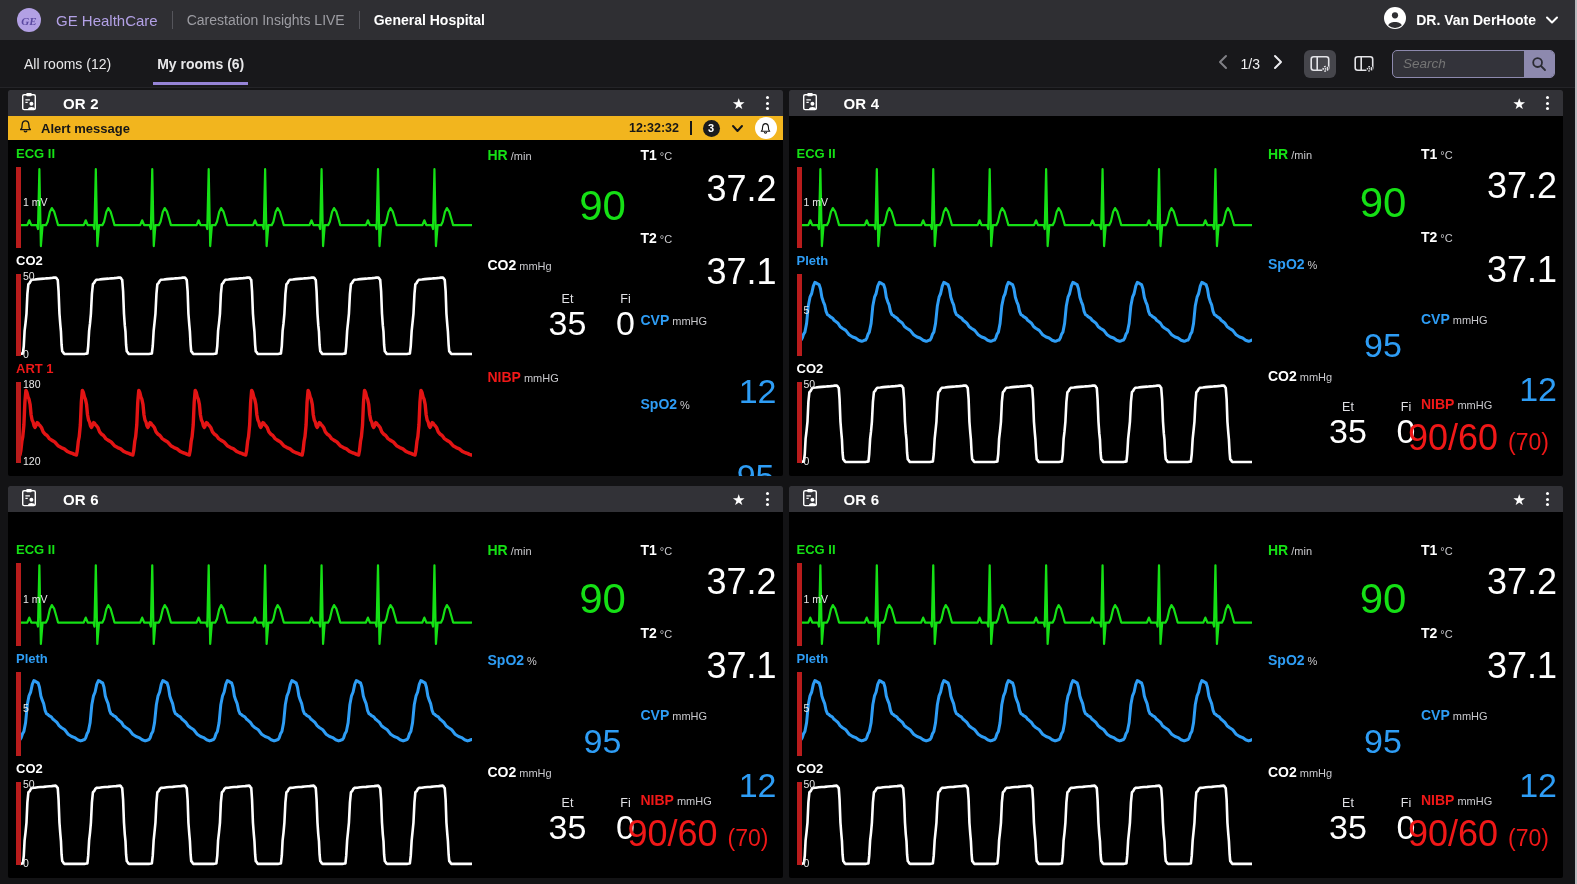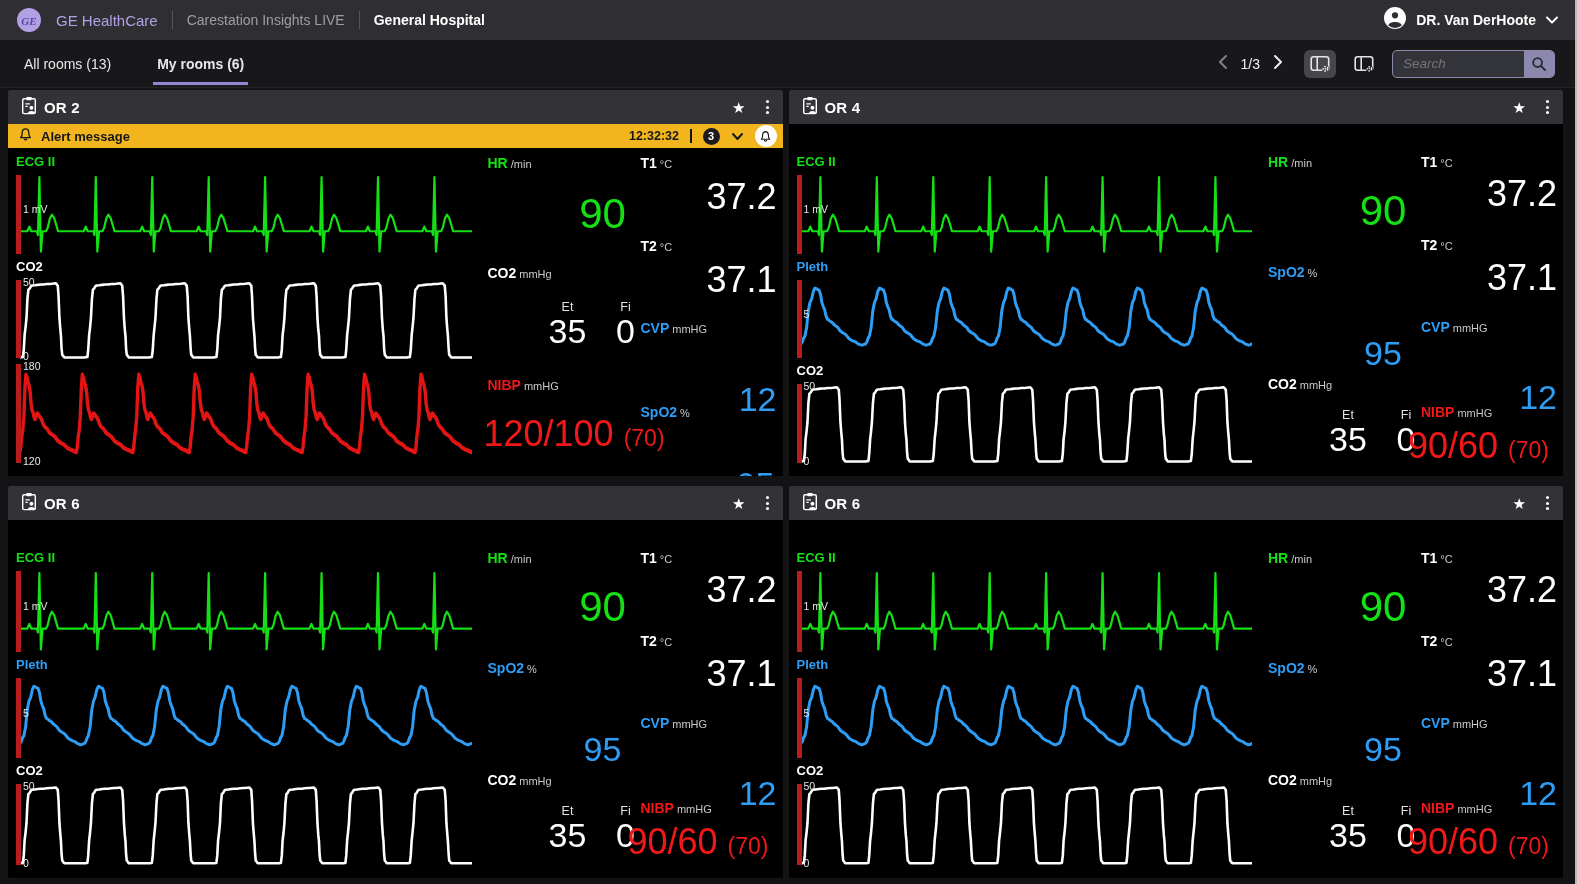--- a/index.html
+++ b/index.html
@@ -27,21 +27,21 @@
   .icon-btn { display:flex; align-items:center; justify-content:center; width:32px; height:28px; border-radius:6px; }
   .icon-btn.active { background:#46464c; }
   .search { display:flex; align-items:center; width:163px; height:28px; background:#33333a; border:1px solid #8d89ae; border-radius:5px; overflow:hidden; }
   .search input { flex:1; min-width:0; background:transparent; border:0; outline:none; color:#cfcfd4; font-style:italic; font-size:13.5px; padding:0 10px; font-family:"Liberation Sans", sans-serif; }
   .search-btn { width:30px; height:100%; background:#8d89ae; display:flex; align-items:center; justify-content:center; flex:none; }
 
   
   .main { position:absolute; top:90px; left:8px; right:12px; bottom:6px;
           display:grid; grid-template-columns:1fr 1fr; grid-template-rows:386px 1fr; gap:10px 6px; }
   .tile { background:#000; display:flex; flex-direction:column; overflow:hidden; border-radius:2px; }
-  .tile-head { height:34px; background:#323237; display:flex; align-items:center; padding:0 14px 0 12px; gap:6px; flex:none; }
+  .tile-head { height:26px; background:#323237; display:flex; align-items:center; padding:0 14px 0 12px; gap:25px; flex:none; }
   .tile-head h2 { font-size:15px; margin:0; font-weight:bold; letter-spacing:.2px; }
   .head-actions { margin-left:auto; display:flex; gap:20px; align-items:center; }
   .star { font-size:15px; color:#fff; line-height:1; }
   .kebab { display:flex; flex-direction:column; gap:2.5px; }
   .kebab i { width:3px; height:3px; border-radius:50%; background:#fff; }
 
   
   .alertbar { height:24px; background:#f2b51e; color:#171717; display:flex; align-items:center; padding:0 6px 0 10px; gap:8px; flex:none; }
   .a-msg { font-weight:bold; font-size:13px; }
   .a-right { margin-left:auto; display:flex; align-items:center; gap:11px; }
@@ -141,21 +141,21 @@
     <span class="user-name">DR. Van DerHoote</span>
     <span>
       <svg width="14" height="10" viewBox="0 0 14 10">
           <polyline points="2,2.5 7,7.5 12,2.5" fill="none" stroke="#fff" stroke-width="2" stroke-linecap="round" stroke-linejoin="round"></polyline>
         </svg>
     </span>
   </div>
 </header>
 
 <nav class="tabsbar">
-  <span class="tab">All rooms (13)</span>
+  <span class="tab">All rooms (12)</span>
   <span class="tab active">My rooms (6)</span>
   <div class="tools">
     <div class="pg">
       <span>
         <svg width="12" height="16" viewBox="0 0 12 16">
             <polyline points="9,2 3,8 9,14" fill="none" stroke="#808086" stroke-width="2" stroke-linecap="round" stroke-linejoin="round"></polyline>
           </svg>
       </span>
       <span class="pg-ind">1/3</span>
       <span>
@@ -267,20 +267,21 @@
               <span class="s-top">50</span>
               <span class="s-mid"></span>
               <span class="s-bottom">0</span>
             </div>
             <svg viewBox="0 0 452 85" preserveAspectRatio="none">
                 <path d="M0.0 80.8 L1.0 80.6 L1.9 80.4 L2.9 80.3 L3.8 73.0 L4.6 58.3 L5.5 51.0 L6.5 41.4 L7.4 22.3 L8.4 12.8 L9.6 11.7 L10.8 9.6 L11.9 8.5 L14.9 8.3 L17.8 7.9 L20.7 7.6 L23.7 7.5 L26.7 7.1 L29.7 7.0 L31.7 6.8 L33.8 6.5 L35.8 6.4 L36.5 6.9 L37.1 8.0 L37.8 8.5 L38.6 19.5 L39.5 41.6 L40.4 52.7 L41.0 59.1 L41.6 71.8 L42.3 78.2 L43.0 78.8 L43.8 80.1 L44.6 80.8 L51.2 80.8 L57.9 80.8 L64.6 80.8 L64.6 80.8 L65.5 80.6 L66.5 80.4 L67.5 80.3 L68.3 73.0 L69.2 58.3 L70.1 51.0 L71.0 41.4 L72.0 22.3 L73.0 12.8 L74.1 11.7 L75.3 9.6 L76.5 8.5 L79.4 8.3 L82.3 7.9 L85.2 7.6 L88.2 7.5 L91.3 7.1 L94.3 7.0 L96.3 6.8 L98.4 6.5 L100.4 6.4 L101.1 6.9 L101.7 8.0 L102.3 8.5 L103.2 19.5 L104.1 41.6 L104.9 52.7 L105.6 59.1 L106.2 71.8 L106.9 78.2 L107.6 78.8 L108.4 80.1 L109.1 80.8 L115.8 80.8 L122.5 80.8 L129.1 80.8 L129.1 80.8 L130.1 80.6 L131.1 80.4 L132.0 80.3 L132.9 73.0 L133.8 58.3 L134.6 51.0 L135.6 41.4 L136.6 22.3 L137.5 12.8 L138.7 11.7 L139.9 9.6 L141.1 8.5 L144.0 8.3 L146.9 7.9 L149.8 7.6 L152.8 7.5 L155.8 7.1 L158.8 7.0 L160.9 6.8 L162.9 6.5 L165.0 6.4 L165.6 6.9 L166.3 8.0 L166.9 8.5 L167.8 19.5 L168.6 41.6 L169.5 52.7 L170.1 59.1 L170.8 71.8 L171.4 78.2 L172.2 78.8 L172.9 80.1 L173.7 80.8 L180.4 80.8 L187.0 80.8 L193.7 80.8 L193.7 80.8 L194.7 80.6 L195.7 80.4 L196.6 80.3 L197.5 73.0 L198.3 58.3 L199.2 51.0 L200.2 41.4 L201.1 22.3 L202.1 12.8 L203.3 11.7 L204.5 9.6 L205.7 8.5 L208.6 8.3 L211.5 7.9 L214.4 7.6 L217.4 7.5 L220.4 7.1 L223.4 7.0 L225.5 6.8 L227.5 6.5 L229.6 6.4 L230.2 6.9 L230.8 8.0 L231.5 8.5 L232.3 19.5 L233.2 41.6 L234.1 52.7 L234.7 59.1 L235.4 71.8 L236.0 78.2 L236.8 78.8 L237.5 80.1 L238.3 80.8 L244.9 80.8 L251.6 80.8 L258.3 80.8 L258.3 80.8 L259.3 80.6 L260.2 80.4 L261.2 80.3 L262.1 73.0 L262.9 58.3 L263.8 51.0 L264.7 41.4 L265.7 22.3 L266.7 12.8 L267.9 11.7 L269.0 9.6 L270.2 8.5 L273.1 8.3 L276.0 7.9 L278.9 7.6 L282.0 7.5 L285.0 7.1 L288.0 7.0 L290.0 6.8 L292.1 6.5 L294.1 6.4 L294.8 6.9 L295.4 8.0 L296.1 8.5 L296.9 19.5 L297.8 41.6 L298.6 52.7 L299.3 59.1 L299.9 71.8 L300.6 78.2 L301.3 78.8 L302.1 80.1 L302.8 80.8 L309.5 80.8 L316.2 80.8 L322.9 80.8 L322.9 80.8 L323.8 80.6 L324.8 80.4 L325.8 80.3 L326.6 73.0 L327.5 58.3 L328.3 51.0 L329.3 41.4 L330.3 22.3 L331.3 12.8 L332.4 11.7 L333.6 9.6 L334.8 8.5 L337.7 8.3 L340.6 7.9 L343.5 7.6 L346.5 7.5 L349.5 7.1 L352.6 7.0 L354.6 6.8 L356.6 6.5 L358.7 6.4 L359.3 6.9 L360.0 8.0 L360.6 8.5 L361.5 19.5 L362.4 41.6 L363.2 52.7 L363.9 59.1 L364.5 71.8 L365.2 78.2 L365.9 78.8 L366.7 80.1 L367.4 80.8 L374.1 80.8 L380.8 80.8 L387.4 80.8 L387.4 80.8 L388.4 80.6 L389.4 80.4 L390.3 80.3 L391.2 73.0 L392.1 58.3 L392.9 51.0 L393.9 41.4 L394.9 22.3 L395.8 12.8 L397.0 11.7 L398.2 9.6 L399.4 8.5 L402.3 8.3 L405.2 7.9 L408.1 7.6 L411.1 7.5 L414.1 7.1 L417.1 7.0 L419.2 6.8 L421.2 6.5 L423.3 6.4 L423.9 6.9 L424.6 8.0 L425.2 8.5 L426.1 19.5 L426.9 41.6 L427.8 52.7 L428.4 59.1 L429.1 71.8 L429.7 78.2 L430.5 78.8 L431.2 80.1 L432.0 80.8 L438.7 80.8 L445.3 80.8 L452.0 80.8" fill="none" stroke="#ffffff" stroke-width="2.6" stroke-linejoin="round" stroke-linecap="round"></path>
               </svg>
           </div>
         </div>
         <div class="wgroup">
+          <div class="wlabel c-red">ART 1</div>
           <div class="wplot">
             <div class="scalebar">
               <span class="s-top">180</span>
               <span class="s-mid"></span>
               <span class="s-bottom">120</span>
             </div>
             <svg viewBox="0 0 452 85" preserveAspectRatio="none">
                 <path d="M0.0 74.0 L0.9 69.5 L1.9 60.6 L2.8 56.1 L3.9 44.8 L4.9 22.3 L5.9 11.1 L7.0 13.2 L8.0 17.4 L9.0 19.6 L10.1 24.6 L11.1 34.8 L12.1 39.9 L13.1 41.8 L14.0 45.4 L15.0 47.2 L15.7 46.0 L16.5 43.7 L17.2 42.5 L18.1 43.1 L18.9 44.4 L19.8 45.1 L21.5 47.2 L23.2 51.4 L24.9 53.5 L27.1 55.0 L29.4 58.0 L31.6 59.5 L34.8 61.3 L38.0 64.9 L41.2 66.7 L44.3 68.0 L47.3 70.5 L50.3 71.8 L52.4 72.4 L54.4 73.4 L56.5 74.0 L56.5 74.0 L57.4 69.5 L58.4 60.6 L59.3 56.1 L60.4 44.8 L61.4 22.3 L62.4 11.1 L63.5 13.2 L64.5 17.4 L65.5 19.6 L66.6 24.6 L67.6 34.8 L68.6 39.9 L69.6 41.8 L70.5 45.4 L71.5 47.2 L72.2 46.0 L73.0 43.7 L73.7 42.5 L74.6 43.1 L75.4 44.4 L76.3 45.1 L78.0 47.2 L79.7 51.4 L81.4 53.5 L83.6 55.0 L85.9 58.0 L88.1 59.5 L91.3 61.3 L94.5 64.9 L97.7 66.7 L100.8 68.0 L103.8 70.5 L106.8 71.8 L108.9 72.4 L110.9 73.4 L113.0 74.0 L113.0 74.0 L113.9 69.5 L114.9 60.6 L115.8 56.1 L116.9 44.8 L117.9 22.3 L118.9 11.1 L120.0 13.2 L121.0 17.4 L122.0 19.6 L123.1 24.6 L124.1 34.8 L125.1 39.9 L126.1 41.8 L127.0 45.4 L128.0 47.2 L128.7 46.0 L129.5 43.7 L130.2 42.5 L131.1 43.1 L131.9 44.4 L132.8 45.1 L134.5 47.2 L136.2 51.4 L137.9 53.5 L140.1 55.0 L142.4 58.0 L144.6 59.5 L147.8 61.3 L151.0 64.9 L154.2 66.7 L157.3 68.0 L160.3 70.5 L163.3 71.8 L165.4 72.4 L167.4 73.4 L169.5 74.0 L169.5 74.0 L170.4 69.5 L171.4 60.6 L172.3 56.1 L173.4 44.8 L174.4 22.3 L175.4 11.1 L176.5 13.2 L177.5 17.4 L178.5 19.6 L179.6 24.6 L180.6 34.8 L181.6 39.9 L182.6 41.8 L183.5 45.4 L184.5 47.2 L185.2 46.0 L186.0 43.7 L186.7 42.5 L187.6 43.1 L188.4 44.4 L189.3 45.1 L191.0 47.2 L192.7 51.4 L194.4 53.5 L196.6 55.0 L198.9 58.0 L201.1 59.5 L204.3 61.3 L207.5 64.9 L210.7 66.7 L213.8 68.0 L216.8 70.5 L219.8 71.8 L221.9 72.4 L223.9 73.4 L226.0 74.0 L226.0 74.0 L226.9 69.5 L227.9 60.6 L228.8 56.1 L229.9 44.8 L230.9 22.3 L231.9 11.1 L233.0 13.2 L234.0 17.4 L235.0 19.6 L236.1 24.6 L237.1 34.8 L238.1 39.9 L239.1 41.8 L240.0 45.4 L241.0 47.2 L241.7 46.0 L242.5 43.7 L243.2 42.5 L244.1 43.1 L244.9 44.4 L245.8 45.1 L247.5 47.2 L249.2 51.4 L250.9 53.5 L253.1 55.0 L255.4 58.0 L257.6 59.5 L260.8 61.3 L264.0 64.9 L267.2 66.7 L270.3 68.0 L273.3 70.5 L276.3 71.8 L278.4 72.4 L280.4 73.4 L282.5 74.0 L282.5 74.0 L283.4 69.5 L284.4 60.6 L285.3 56.1 L286.4 44.8 L287.4 22.3 L288.4 11.1 L289.5 13.2 L290.5 17.4 L291.5 19.6 L292.6 24.6 L293.6 34.8 L294.6 39.9 L295.6 41.8 L296.5 45.4 L297.5 47.2 L298.2 46.0 L299.0 43.7 L299.7 42.5 L300.6 43.1 L301.4 44.4 L302.3 45.1 L304.0 47.2 L305.7 51.4 L307.4 53.5 L309.6 55.0 L311.9 58.0 L314.1 59.5 L317.3 61.3 L320.5 64.9 L323.7 66.7 L326.8 68.0 L329.8 70.5 L332.8 71.8 L334.9 72.4 L336.9 73.4 L339.0 74.0 L339.0 74.0 L339.9 69.5 L340.9 60.6 L341.8 56.1 L342.9 44.8 L343.9 22.3 L344.9 11.1 L346.0 13.2 L347.0 17.4 L348.0 19.6 L349.1 24.6 L350.1 34.8 L351.1 39.9 L352.1 41.8 L353.0 45.4 L354.0 47.2 L354.7 46.0 L355.5 43.7 L356.2 42.5 L357.1 43.1 L357.9 44.4 L358.8 45.1 L360.5 47.2 L362.2 51.4 L363.9 53.5 L366.1 55.0 L368.4 58.0 L370.6 59.5 L373.8 61.3 L377.0 64.9 L380.2 66.7 L383.3 68.0 L386.3 70.5 L389.3 71.8 L391.4 72.4 L393.4 73.4 L395.5 74.0 L395.5 74.0 L396.4 69.5 L397.4 60.6 L398.3 56.1 L399.4 44.8 L400.4 22.3 L401.4 11.1 L402.5 13.2 L403.5 17.4 L404.5 19.6 L405.6 24.6 L406.6 34.8 L407.6 39.9 L408.6 41.8 L409.5 45.4 L410.5 47.2 L411.2 46.0 L412.0 43.7 L412.7 42.5 L413.6 43.1 L414.4 44.4 L415.3 45.1 L417.0 47.2 L418.7 51.4 L420.4 53.5 L422.6 55.0 L424.9 58.0 L427.1 59.5 L430.3 61.3 L433.5 64.9 L436.7 66.7 L439.8 68.0 L442.8 70.5 L445.8 71.8 L447.9 72.4 L449.9 73.4 L452.0 74.0" fill="none" stroke="#e31414" stroke-width="3.4" stroke-linejoin="round" stroke-linecap="round"></path>
               </svg>
           </div>
@@ -295,21 +296,20 @@
         <div class="nlabel p-t2-l"><span>T2</span><span class="unit">°C</span></div>
         <div class="nval v-t c-white p-t2-v">37.1</div>
         <div class="nlabel p-co2-l"><span>CO2</span><span class="unit">mmHg</span></div>
         <div class="etfi p-et-l">Et</div>
         <div class="etfi p-fi-l">Fi</div>
         <div class="nval v-etfi c-white p-et-v">35</div>
         <div class="nval v-etfi c-white p-fi-v">0</div>
         <div class="nlabel p-cvp-l"><span class="c-blue">CVP</span><span class="unit">mmHG</span></div>
         <div class="nval v-cvp c-blue p-cvp-v">12</div>
         <div class="nlabel p-nibp-l"><span class="c-red">NIBP</span><span class="unit">mmHG</span></div>
-        <div class="nval v-nibp c-red p-nibp-v"><span>120/100</span> <span class="mean">(70)</span></div>
         <div class="nlabel p-spo2-l"><span class="c-blue">SpO2</span><span class="unit">%</span></div>
         <div class="nval v-spo2 c-blue p-spo2-v">95</div>
       </div>
     </div>
   </section>
 
   <section class="tile">
     <header class="tile-head">
       <span>
         <svg width="18" height="19" viewBox="0 0 20 21">

